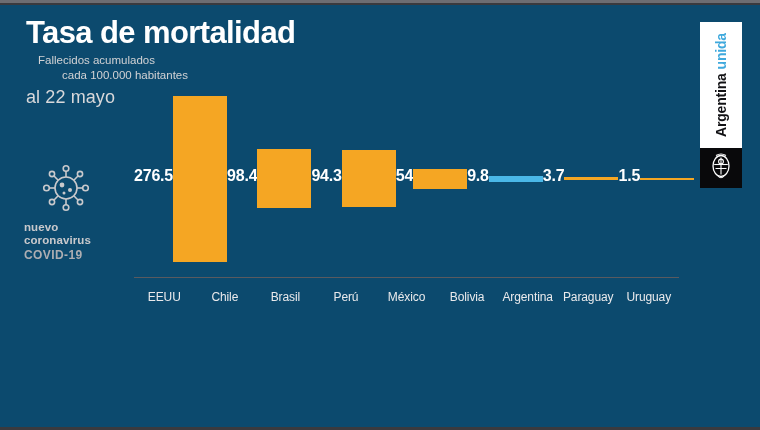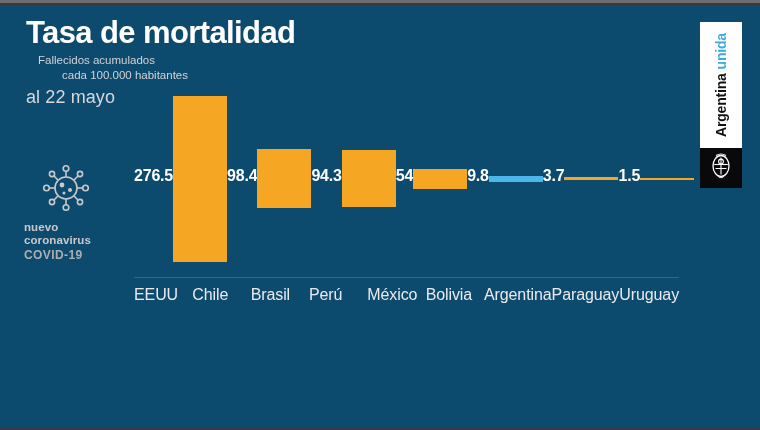--- a/index.html
+++ b/index.html
@@ -146,23 +146,23 @@
   }
   .labels {
     position: absolute;
     left: 0;
     bottom: 6px;
     width: 545px;
     display: flex;
   }
   .label-slot {
     flex: 1 1 0;
-    text-align: left;
+    text-align: center;
     color: #eaeaec;
-    font-size: 16px;
+    font-size: 12px;
     letter-spacing: -0.1px;
     white-space: nowrap;
   }
 
   
   .brand {
     position: absolute;
     left: 700px;
     top: 22px;
     width: 42px;

